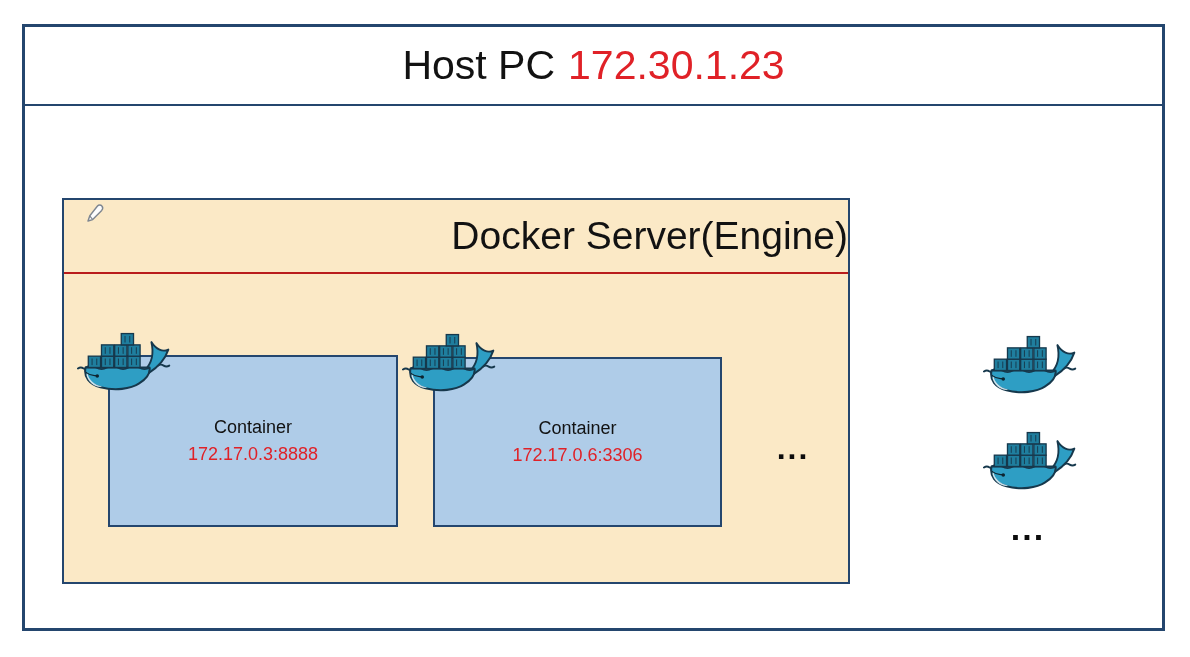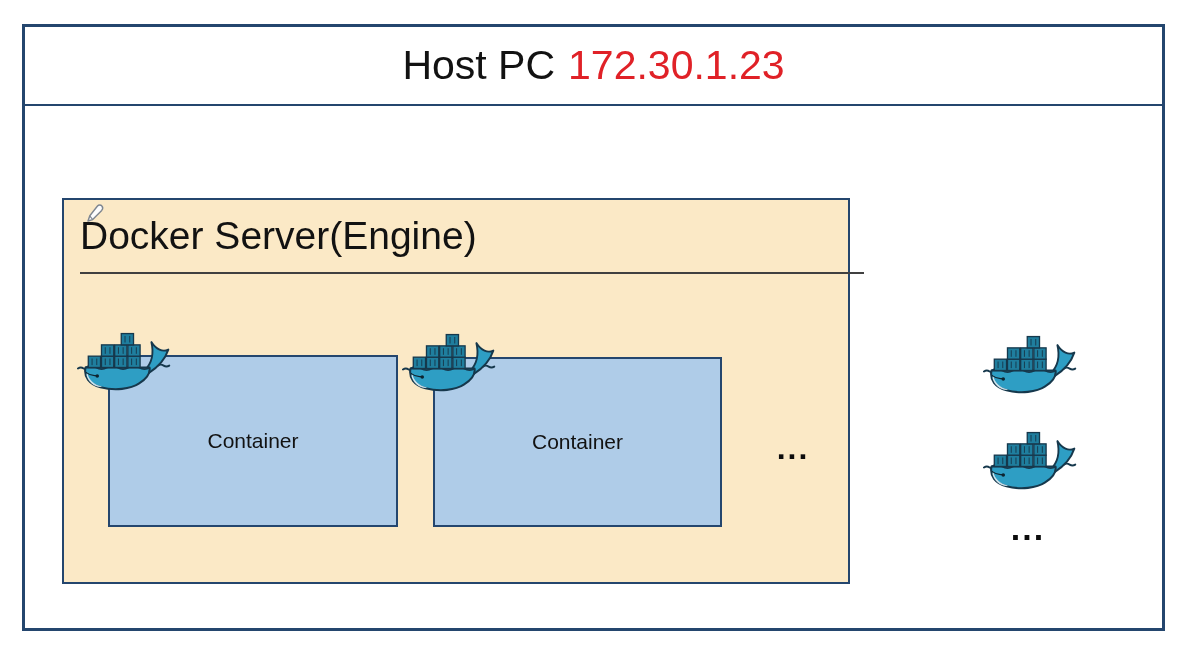--- a/index.html
+++ b/index.html
@@ -32,38 +32,37 @@
     white-space:nowrap;
   }
   .host-title-band .ip{color:var(--red);}
   .docker-box{
     position:absolute;left:62px;top:198px;width:788px;height:386px;
     background:var(--tan);
     border:2px solid var(--navy);
   }
   .docker-header{
     position:absolute;left:0;top:0;width:100%;height:74px;
-    border-bottom:2px solid #404040;
-    display:flex;align-items:center;justify-content:space-between;
+    border-bottom:2px solid #b91c1c;
+    display:flex;align-items:center;justify-content:flex-end;
     gap:12px;
     font-size:39px;
     white-space:nowrap;
-    margin-left:16px;
   }
   .docker-header .ip{color:var(--red);}
   .pencil{
     position:absolute;left:84px;top:201px;width:22px;height:24px;
   }
   .container-box{
     position:absolute;
     background:var(--ctr-blue);
     border:2px solid var(--navy);
     display:flex;flex-direction:column;align-items:center;justify-content:center;
     text-align:right;
-    font-size:21px;line-height:1.5;
+    font-size:18px;line-height:1.5;
     white-space:nowrap;
   }
   .container-1{left:108px;top:355px;width:290px;height:172px;}
   .container-2{left:433px;top:357px;width:289px;height:170px;}
   .container-box .addr{color:var(--red);}
   .ellipsis{
     position:absolute;
     font-weight:700;color:#0c0c0c;
     letter-spacing:2px;
     text-align:center;
@@ -121,24 +120,26 @@
     </div>
   </div>
 
   <svg class="pencil" viewBox="0 0 22 24">
     <path d="M4 20 L5.8 14.8 L13.5 5 C14.6 3.6 16.8 3.6 17.9 5 C19 6.3 18.8 8.1 17.7 9.4 L8.7 18.6 Z" fill="#fdfdfd" stroke="#7E8690" stroke-width="1.4" stroke-linejoin="round"></path>
     <path d="M5.8 14.8 L8.7 18.6" fill="none" stroke="#7E8690" stroke-width="1.1"></path>
   </svg>
 
   <div class="container-box container-1">
     <div>Container</div>
+    <div class="addr">172.17.0.3:8888</div>
   </div>
 
   <div class="container-box container-2">
     <div>Container</div>
+    <div class="addr">172.17.0.6:3306</div>
   </div>
 
   <div class="ellipsis server-ellipsis">...</div>
 
   <svg class="whale whale-c1" viewBox="0 0 103 66">
     <use href="#docker-whale"></use>
   </svg>
   <svg class="whale whale-c2" viewBox="0 0 103 66">
     <use href="#docker-whale"></use>
   </svg>

